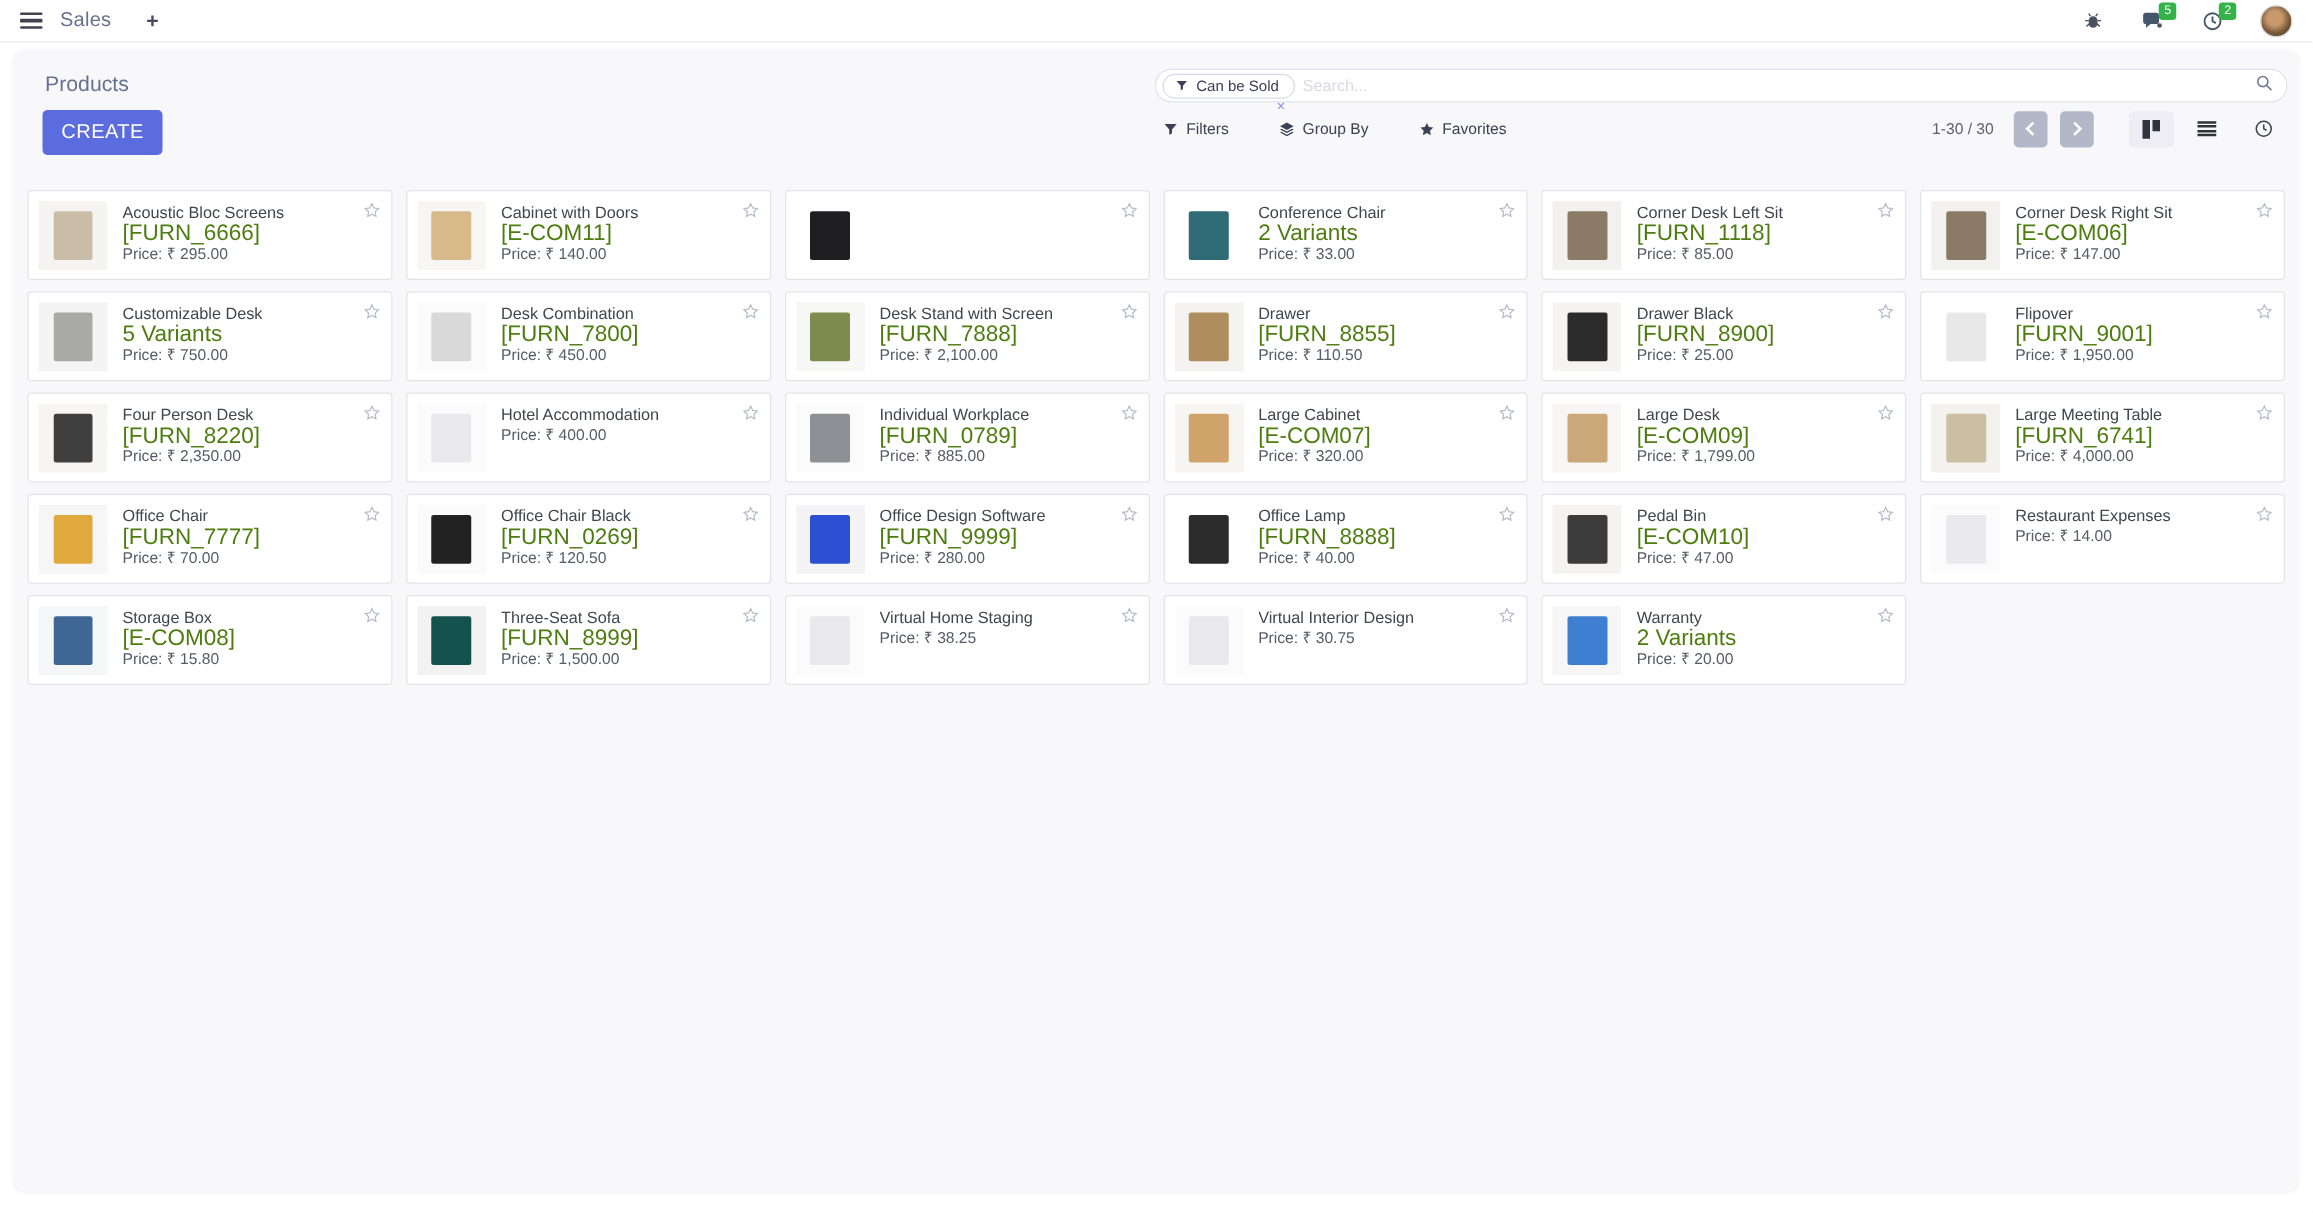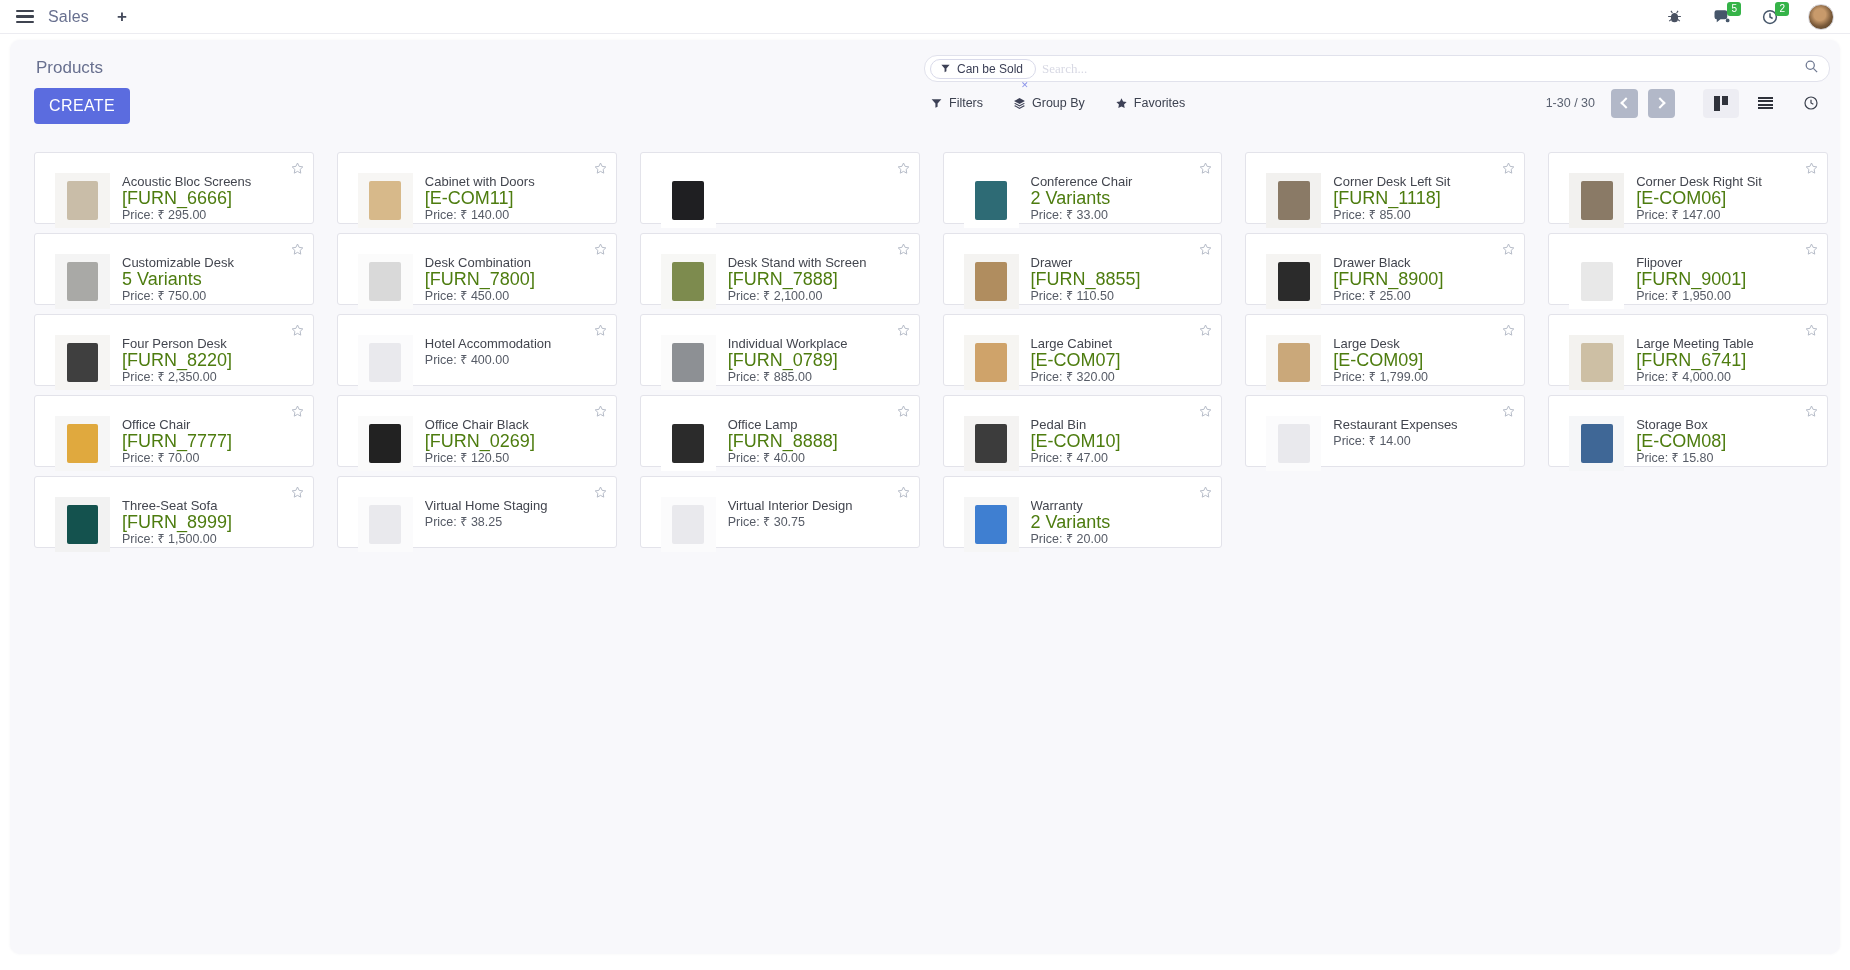--- a/index.html
+++ b/index.html
@@ -35,28 +35,28 @@
   
   .search-bar { position:absolute; top:15px; left:914px; right:10px; height:27px;
                 background:#fff; border:1px solid #e1e2ec; border-radius:13px;
                 display:flex; align-items:center; padding:0 10px 0 5px; }
   .facet { display:inline-flex; align-items:center; gap:6px; border:1px solid #d9daea;
            border-radius:10px; padding:2px 12px 2px 9px; font-size:12px; color:#3a3e55;
            background:#fff; white-space:nowrap; cursor:pointer; }
   .facet svg { width:11px; height:11px; fill:#3d4156; }
   .facet-x { position:absolute; left:96px; top:24px; font-size:9px; color:#8a93ea; cursor:pointer; }
   .search-input { flex:1; border:none; outline:none; font-size:13px; color:#333;
-                  margin-left:6px; background:transparent; font-family:Liberation Serif, serif; }
+                  margin-left:6px; background:transparent; font-family:Liberation Sans, sans-serif; }
   .search-input::placeholder { color:#d8d9e4; }
   .mag svg { width:15px; height:15px; stroke:#6e7891; stroke-width:2; fill:none; }
 
   
   .controls { position:absolute; top:48px; left:920px; right:10px; height:30px;
               display:flex; align-items:center; justify-content:space-between; }
-  .ctrl-left { display:flex; align-items:center; gap:30px; }
+  .ctrl-left { display:flex; align-items:center; gap:40px; }
   .ctrl-btn { display:inline-flex; align-items:center; gap:6px; font-size:12.5px;
               color:#3d4250; cursor:pointer; }
   .ctrl-btn svg { width:13px; height:13px; fill:#3d4156; }
   .ctrl-right { display:flex; align-items:center; gap:10px; }
   .pager-text { font-size:12.5px; color:#5a6170; margin-right:6px; }
   .pager-btn { width:27px; height:29px; background:#b2b8c8; border:none; border-radius:4px;
                cursor:pointer; display:flex; align-items:center; justify-content:center; }
   .chev { width:8px; height:8px; border-top:2.5px solid #fff; border-right:2.5px solid #fff; }
   .chev-left  { transform:rotate(-135deg); margin-left:3px; }
   .chev-right { transform:rotate(45deg);  margin-right:3px; }
@@ -69,21 +69,21 @@
   .kb-ico .b1 { left:0; top:0; width:6px; height:15px; }
   .kb-ico .b2 { right:0; top:0; width:6px; height:9px; }
   .list-ico { width:15px; height:13px; display:flex; flex-direction:column; justify-content:space-between; }
   .list-ico i { height:2.4px; background:#2f323b; display:block; }
   .clock-svg { width:16px; height:16px; stroke:#3c424e; stroke-width:1.8; fill:none; }
 
   
   .grid { position:absolute; top:112px; left:12px; right:12px;
           display:grid; grid-template-columns:repeat(6,1fr); gap:9px 11px; }
   .card { position:relative; background:#fff; border:1px solid #e3e3ea; border-radius:3px;
-          height:72px; padding:20px; display:flex; gap:12px; cursor:pointer;margin-left:12px; }
+          height:72px; padding:8px; display:flex; gap:12px; cursor:pointer; }
   .pimg { width:55px; height:55px; flex:none; display:flex; align-items:center;
           justify-content:center; overflow:hidden; }
   .pimg-inner { width:58%; height:72%; border-radius:2px; }
   .ptext { padding-top:0; min-width:0; }
   .pname  { font-size:13px; color:#42454e; line-height:17px; white-space:nowrap;
             overflow:hidden; text-overflow:ellipsis; padding-right:20px; }
   .pline2 { font-size:18px; color:#4d7c0f; line-height:17px; }
   .pprice { font-size:12.5px; color:#565b66; line-height:17px; }
   .star { position:absolute; top:8px; right:8px; width:15px; height:15px;
           fill:none; stroke:#b6bcc8; stroke-width:1.6; cursor:pointer; }
@@ -454,20 +454,33 @@
     <div class="ptext">
       <div class="pname">Office Chair Black</div>
       <div class="pline2">[FURN_0269]</div>
       <div class="pprice"><span class="plabel">Price:</span> <span class="pvalue">₹ 120.50</span></div>
     </div>
     <svg class="star" viewBox="0 0 24 24">
       <path d="M12 3.2l2.6 5.4 5.9.8-4.3 4.1 1 5.9L12 16.6l-5.2 2.8 1-5.9-4.3-4.1 5.9-.8z"></path>
     </svg>
   </div>
       <div class="card">
+    <div class="pimg" style="background: rgb(244, 244, 246);">
+          <div class="pimg-inner" style="background: rgb(45, 79, 209);"></div>
+        </div>
+    <div class="ptext">
+      <div class="pname">Office Design Software</div>
+      <div class="pline2">[FURN_9999]</div>
+      <div class="pprice"><span class="plabel">Price:</span> <span class="pvalue">₹ 280.00</span></div>
+    </div>
+    <svg class="star" viewBox="0 0 24 24">
+      <path d="M12 3.2l2.6 5.4 5.9.8-4.3 4.1 1 5.9L12 16.6l-5.2 2.8 1-5.9-4.3-4.1 5.9-.8z"></path>
+    </svg>
+  </div>
+      <div class="card">
     <div class="pimg" style="background: rgb(255, 255, 255);">
           <div class="pimg-inner" style="background: rgb(43, 43, 43);"></div>
         </div>
     <div class="ptext">
       <div class="pname">Office Lamp</div>
       <div class="pline2">[FURN_8888]</div>
       <div class="pprice"><span class="plabel">Price:</span> <span class="pvalue">₹ 40.00</span></div>
     </div>
     <svg class="star" viewBox="0 0 24 24">
       <path d="M12 3.2l2.6 5.4 5.9.8-4.3 4.1 1 5.9L12 16.6l-5.2 2.8 1-5.9-4.3-4.1 5.9-.8z"></path>

